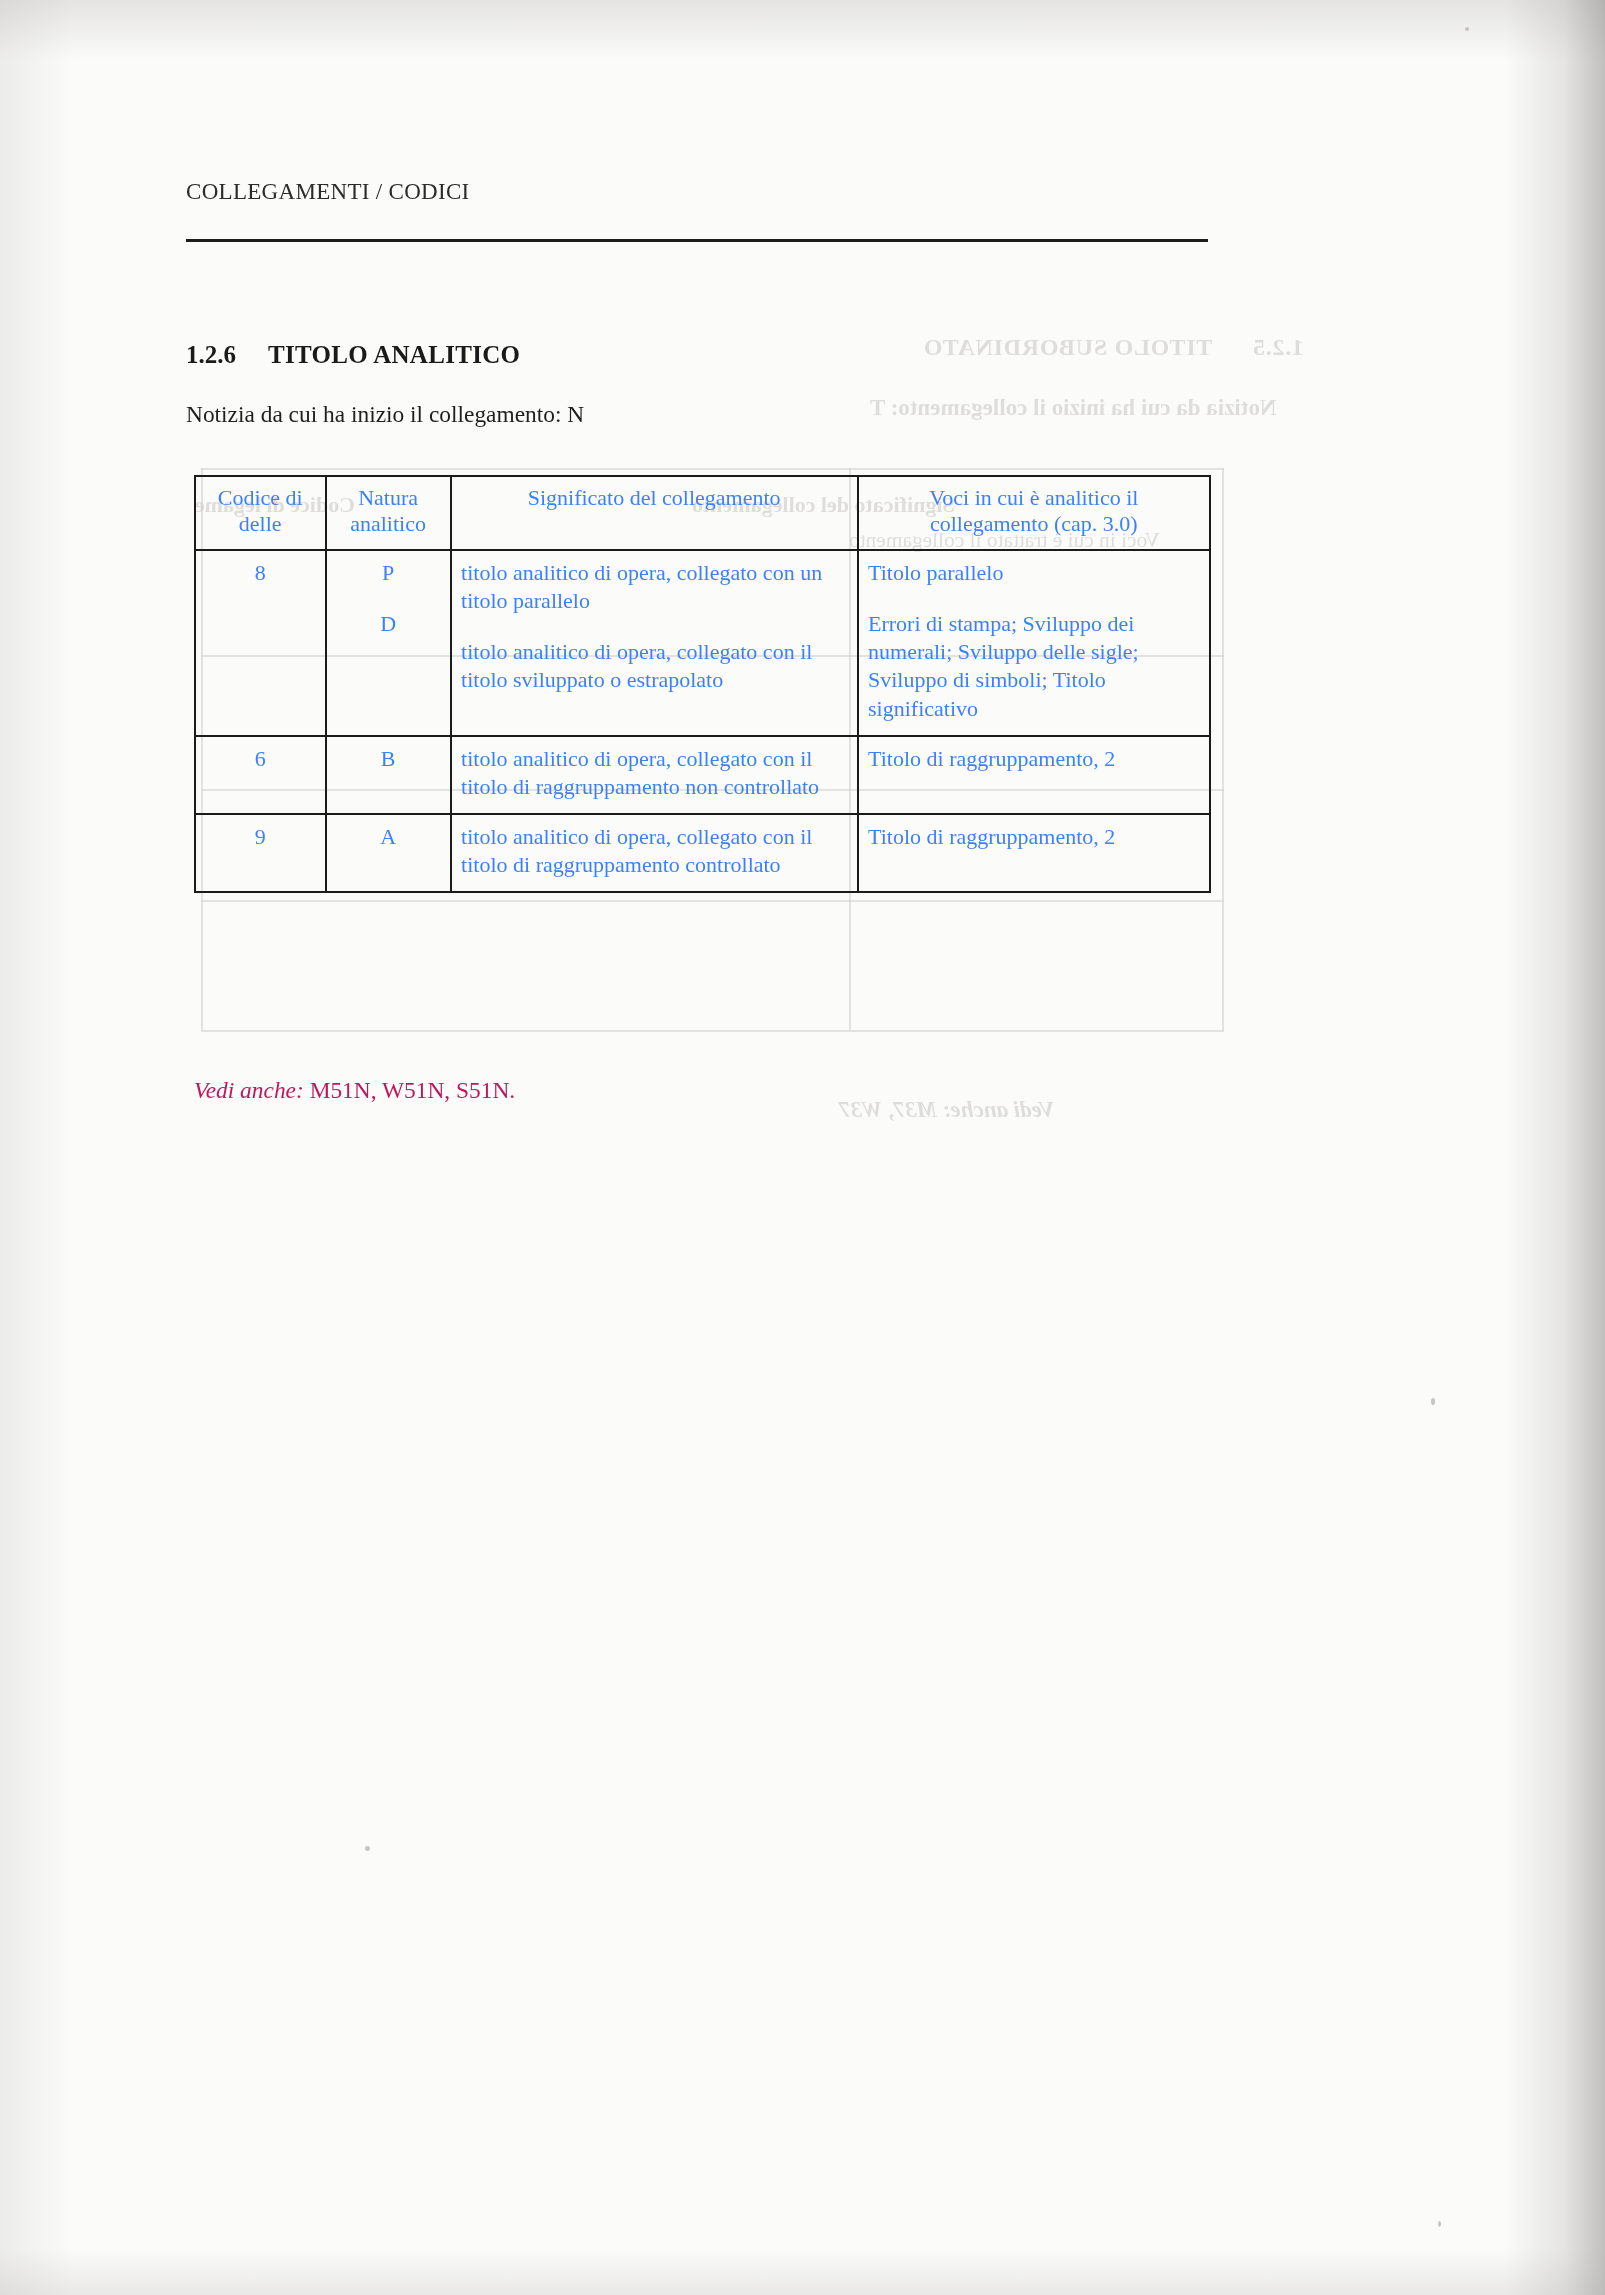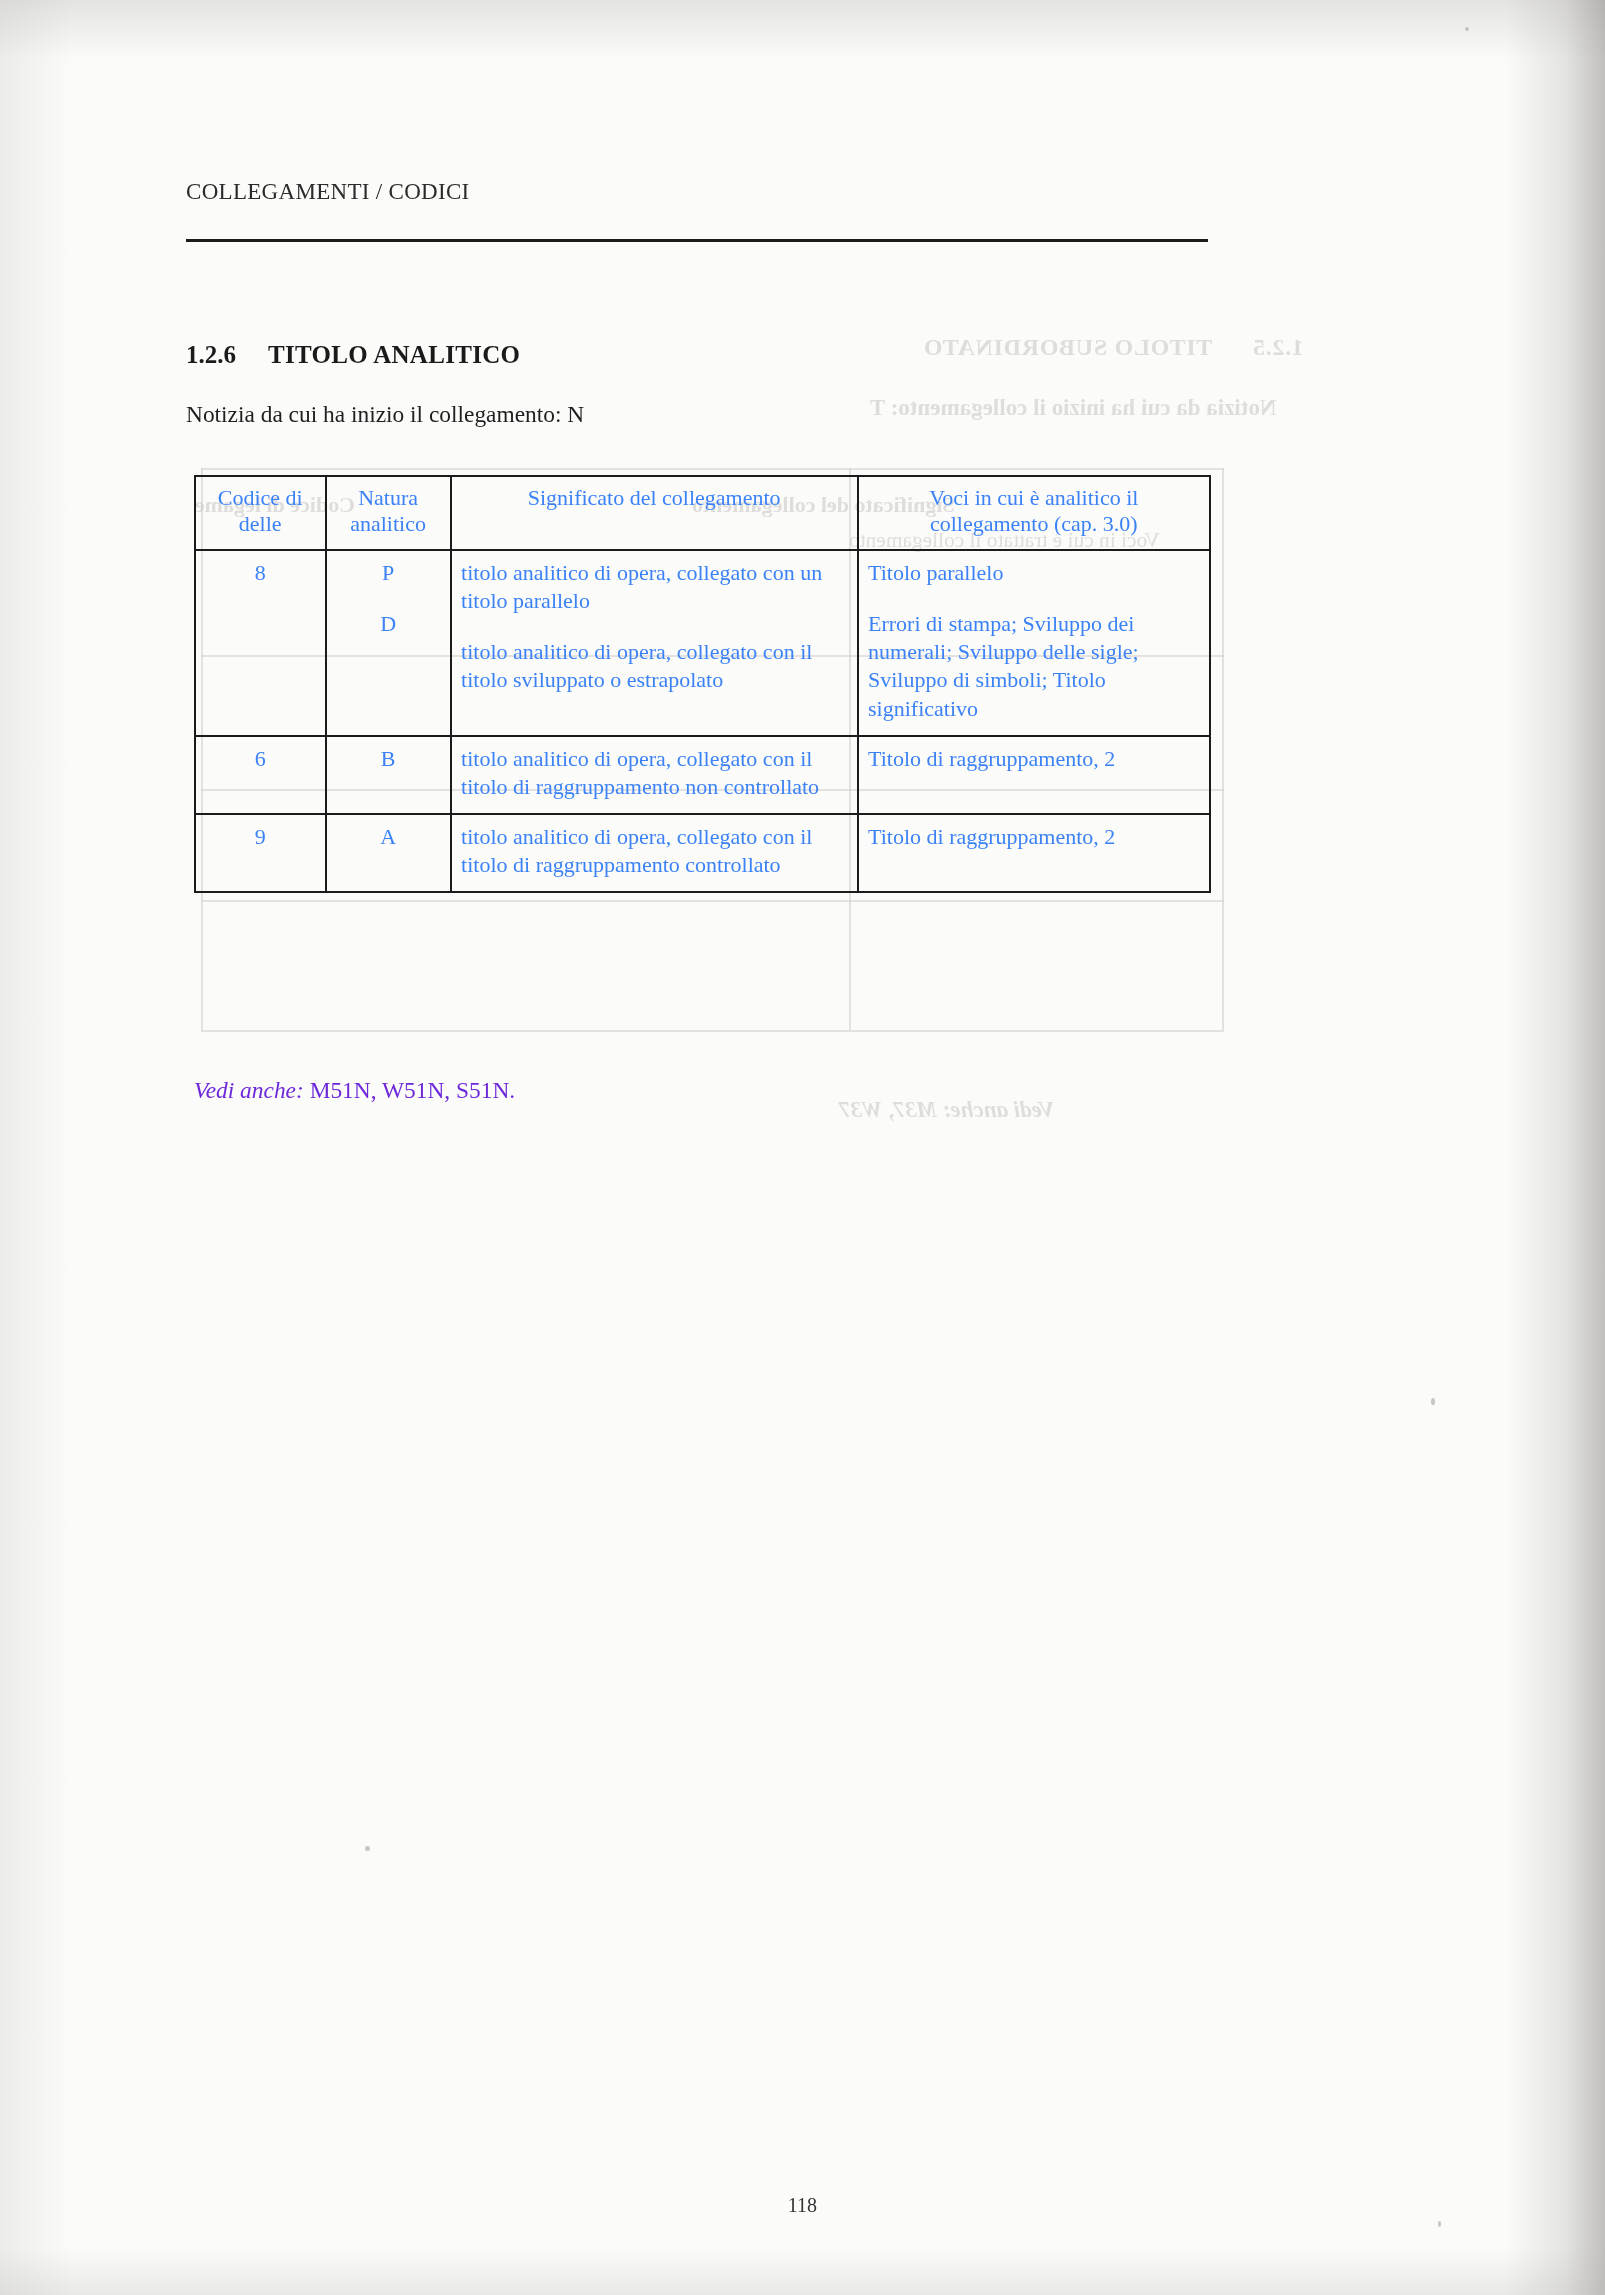--- a/index.html
+++ b/index.html
@@ -133,21 +133,21 @@
   td.c-sig, td.c-voci { line-height: 1.28; }
   td.c-code, td.c-nat { line-height: 1.28; }
 
   .cell-spacer { display: block; height: 23px; }
 
   .see-also {
     position: absolute;
     left: 194px;
     top: 1077px;
     font-size: 23.4px;
-    color: #6d28d9;
+    color: #be185d;
   }
   .see-also .ital {
     font-style: italic;
   }
   .folio {
     position: absolute;
     left: 0;
     top: 2194px;
     width: 1605px;
     text-align: center;
@@ -257,21 +257,20 @@
         <td class="c-voci">Titolo di raggruppamento, 2</td>
       </tr>
     </tbody>
   </table>
 
   <div class="see-also">
     <span class="ital">Vedi anche:</span>
     <span>M51N, W51N, S51N.</span>
   </div>
 
-  <div class="folio">118</div>
 
   <div class="speck" style="left:365px; top:1846px; width:4.7px; height:4.7px;"></div>
   <div class="speck" style="left:1431px; top:1398px; width:4px; height:6.7px;"></div>
   <div class="speck" style="left:1438px; top:2221px; width:3.3px; height:6px;"></div>
   <div class="speck" style="left:1465px; top:27px; width:4px; height:4px;"></div>
 
   <div class="scan-shade-top"></div>
   <div class="scan-shade-right"></div>
   <div class="scan-shade-bottom"></div>
   <div class="scan-shade-left"></div>

